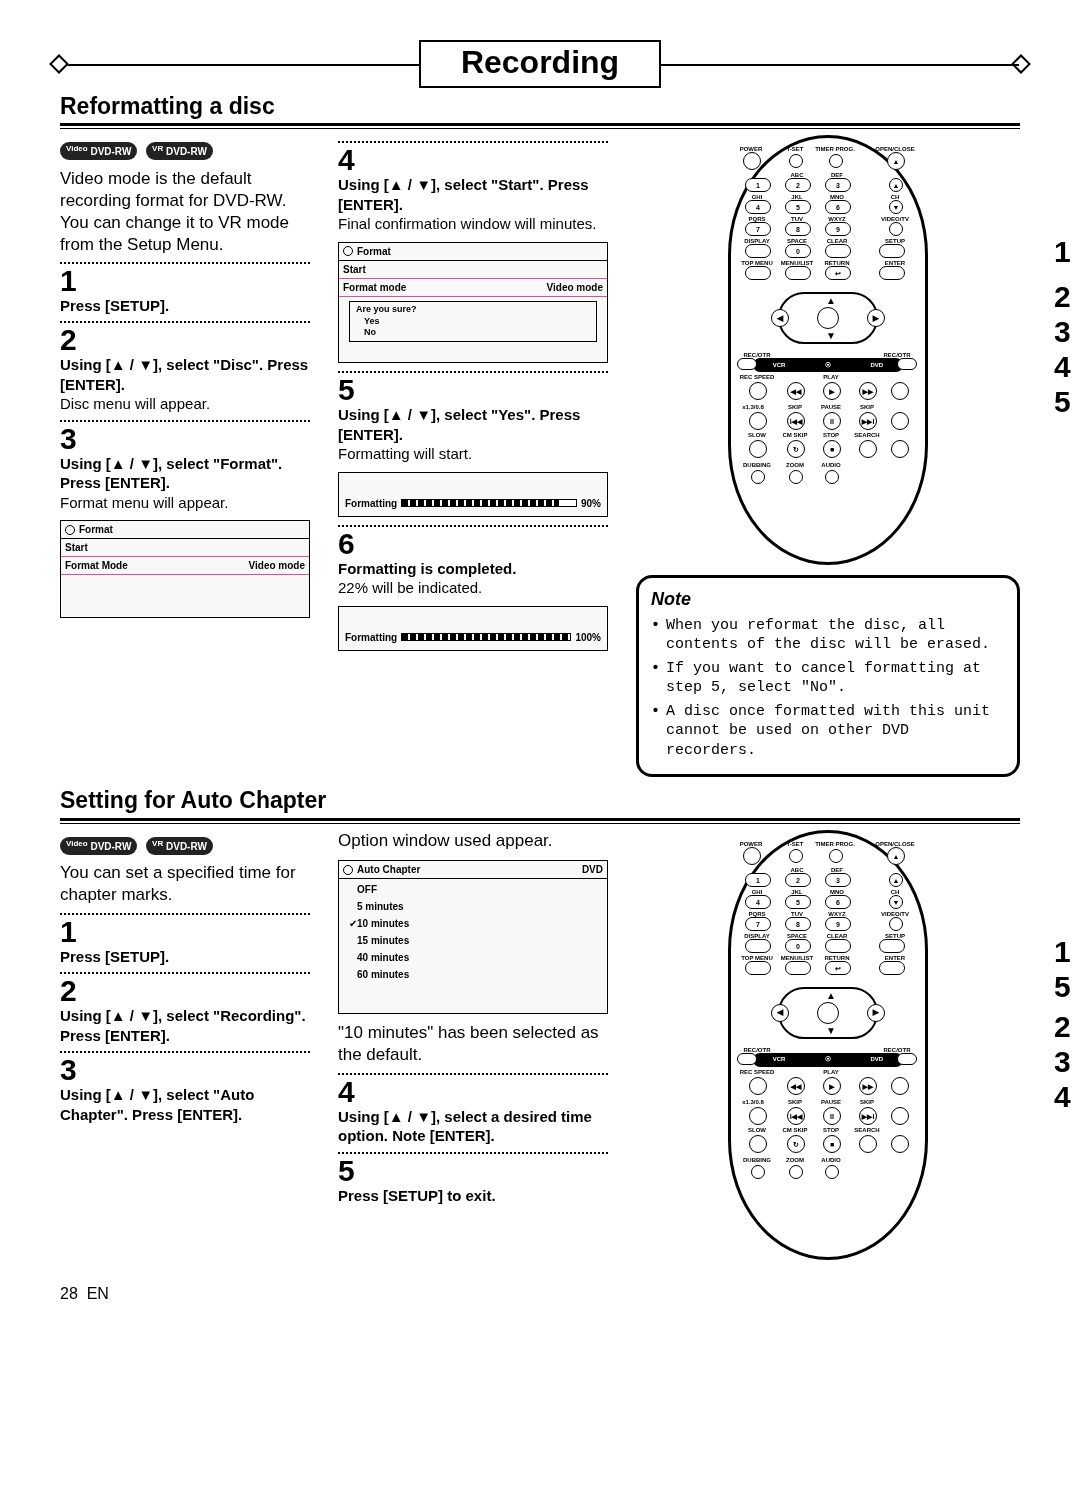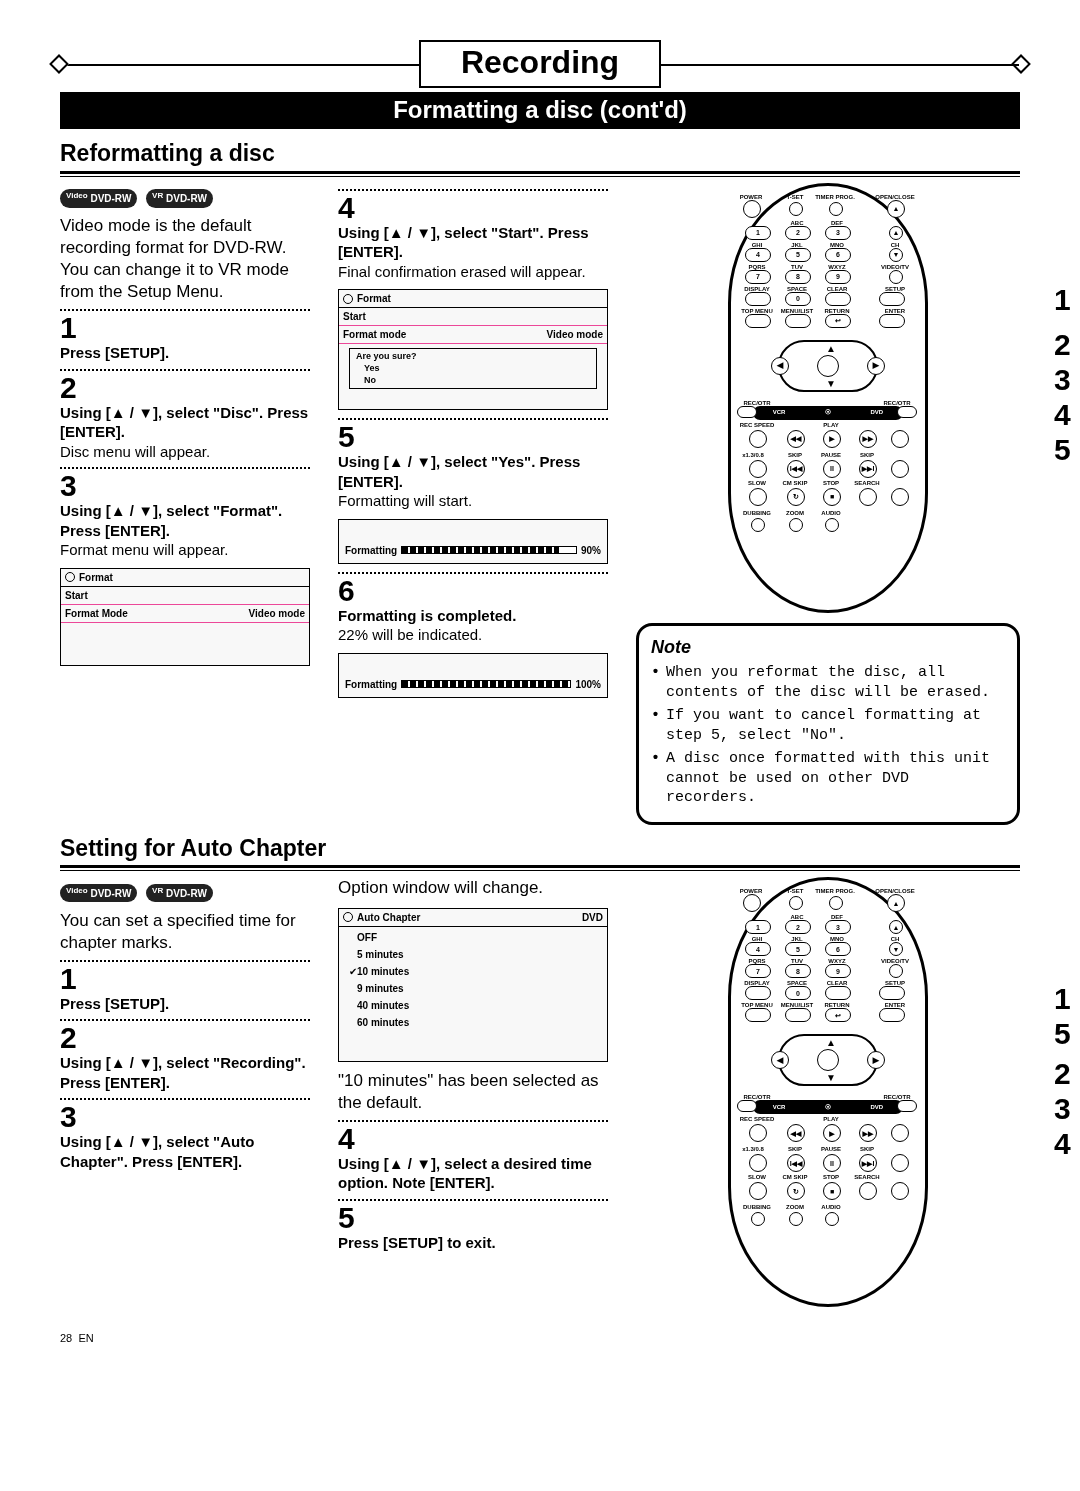--- a/index.html
+++ b/index.html
@@ -50,36 +50,35 @@
   .rbtn.oval { border-radius: 10px; width: 26px; height: 14px; }
   .rbtn.tiny { width: 14px; height: 14px; }
   .rbtn.pill { border-radius: 8px; width: 20px; height: 12px; }
   .dpad { position: absolute; width: 100px; height: 52px; border: 2px solid #000; border-radius: 26px; left: 50%; transform: translateX(-50%); }
   .dpad .arrow { position: absolute; font-size: 10px; font-weight: bold; }
   .dpad .enter { position: absolute; left: 50%; top: 50%; transform: translate(-50%,-50%); width: 22px; height: 22px; border: 1.5px solid #000; border-radius: 50%; }
   .dpad .side { position: absolute; width: 18px; height: 18px; border: 1.5px solid #000; border-radius: 50%; top: 50%; transform: translateY(-50%); background:#fff; display:flex;align-items:center;justify-content:center;font-size:9px; }
   .bar3 { position: absolute; width: 150px; height: 14px; background: #000; border-radius: 7px; left: 50%; transform: translateX(-50%); display: flex; justify-content: space-around; align-items: center; color: #fff; font-size: 6px; font-weight: bold; }
   .callouts { position: absolute; right: -34px; top: 0; font-size: 30px; font-weight: bold; line-height: 1.1; }
   .callouts div { position: absolute; }
-  .footer { font-size: 11px; margin-top: 24px; }
+  .footer { font-size: 16px; margin-top: 24px; }
   .check { display:inline-block; width:8px; }
 </style>
 </head>
 <body>
 
 <div class="page">
 
   <div class="title-bar">
     <span class="title-box">
       <span class="diamond-l"></span>
       <span>Recording</span>
       <span class="diamond-r"></span>
     </span>
   </div>
-  <div class="subtitle-bar">Formatting a disc (cont'd)</div>
 
   <h2 class="section">Reformatting a disc</h2>
   <div class="dbl-rule"></div>
 
   <div class="cols">
 
     <div class="col">
       <div class="badges">
         <span class="badge"><sup>Video</sup> <span>DVD-RW</span></span>
         <span class="badge"><sup>VR</sup> <span>DVD-RW</span></span>
@@ -109,21 +108,21 @@
             <span style="font-weight:bold">Video mode</span>
           </div>
         <div class="osd-body"></div>
       </div>
     </div>
 
     <div class="col">
       <hr class="dotrule">
       <div class="stepnum">4</div>
       <div class="step-inst">Using [▲ / ▼], select "Start". Press [ENTER].</div>
-      <div class="step-desc">Final confirmation erased will appear.</div>
+      <div class="step-desc">Final confirmation window will minutes.</div>
       <div class="osd">
         <div class="osd-header">
             <span class="disc-ico"></span>
             <span>Format</span>
           </div>
         <div class="osd-row" style="font-weight:bold">
             <span>Start</span>
           </div>
         <div class="osd-row">
             <span style="font-weight:bold">Format mode</span>
@@ -310,21 +309,21 @@
       <div class="step-inst">Press [SETUP].</div>
       <hr class="dotrule">
       <div class="stepnum">2</div>
       <div class="step-inst">Using [▲ / ▼], select "Recording". Press [ENTER].</div>
       <hr class="dotrule">
       <div class="stepnum">3</div>
       <div class="step-inst">Using [▲ / ▼], select "Auto Chapter". Press [ENTER].</div>
     </div>
 
     <div class="col">
-      <p>Option window will change.</p>
+      <p>Option window used appear.</p>
       <div class="osd">
         <div class="osd-header">
             <span class="disc-ico"></span>
             <span>Auto Chapter</span>
             <span style="margin-left:auto;font-weight:bold">DVD</span>
           </div>
         <div class="osd-body-short" style="padding-bottom:30px">
           <div class="osd-row-nb">
               <span class="check"></span>
               <span style="font-weight:bold;flex:1">OFF</span>
@@ -332,21 +331,21 @@
           <div class="osd-row-nb">
               <span class="check"></span>
               <span style="font-weight:bold;flex:1">5 minutes</span>
             </div>
           <div class="osd-row-nb">
               <span class="check">✔</span>
               <span style="font-weight:bold;flex:1">10 minutes</span>
             </div>
           <div class="osd-row-nb">
               <span class="check"></span>
-              <span style="font-weight:bold;flex:1">9 minutes</span>
+              <span style="font-weight:bold;flex:1">15 minutes</span>
             </div>
           <div class="osd-row-nb">
               <span class="check"></span>
               <span style="font-weight:bold;flex:1">40 minutes</span>
             </div>
           <div class="osd-row-nb">
               <span class="check"></span>
               <span style="font-weight:bold;flex:1">60 minutes</span>
             </div>
         </div>

